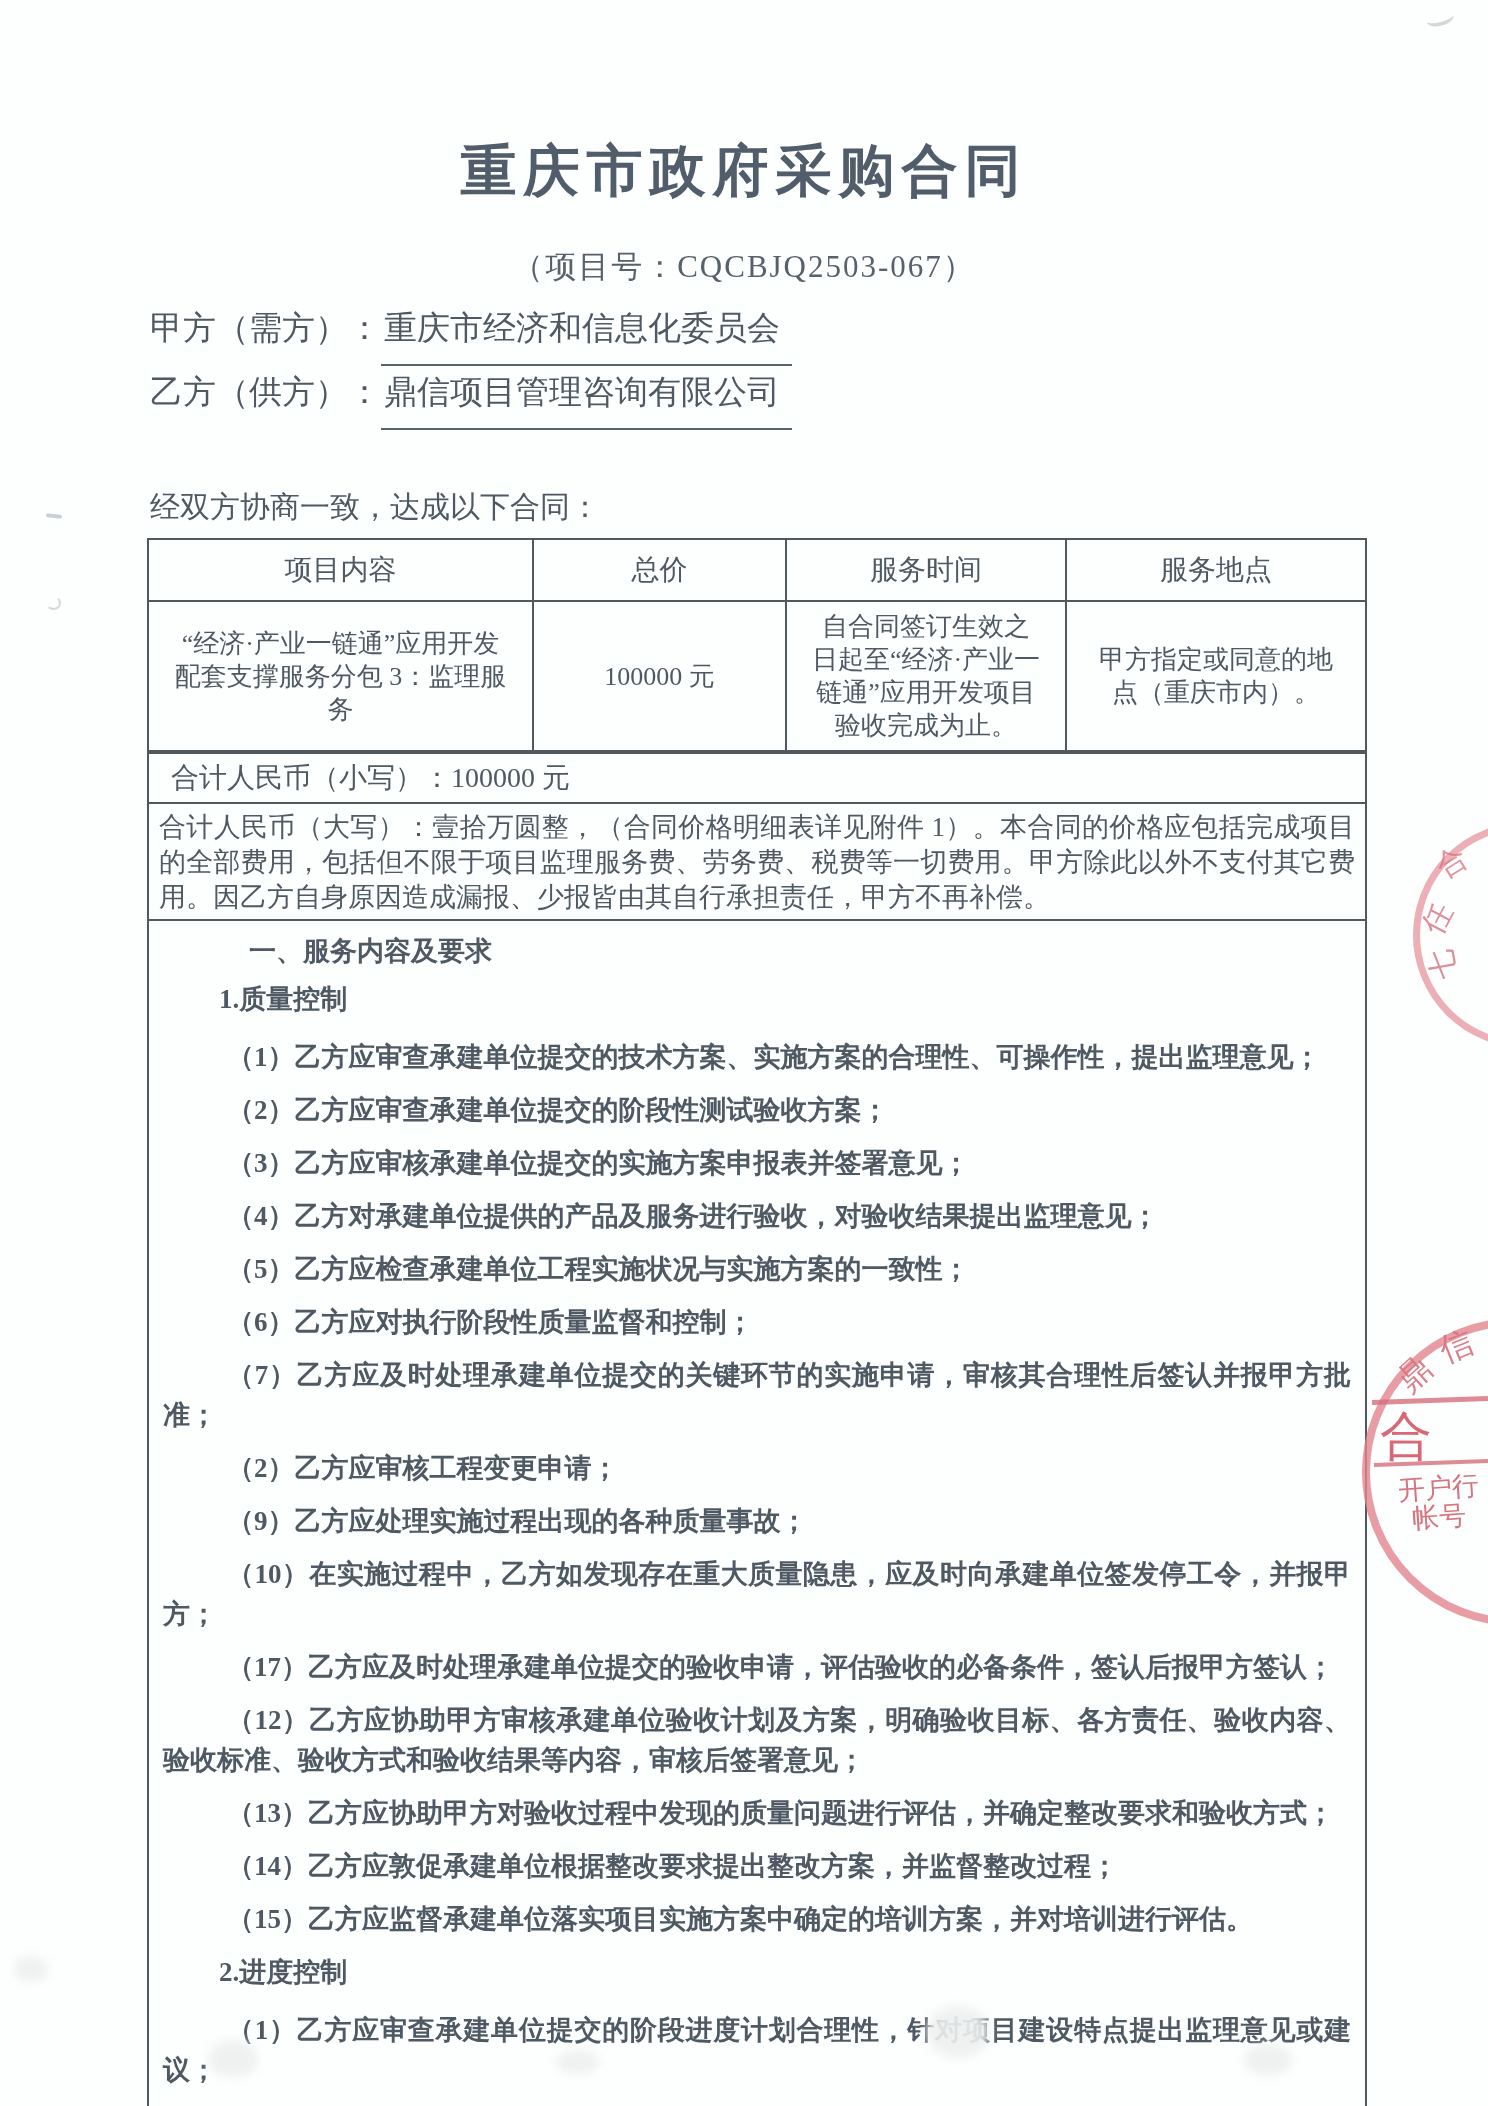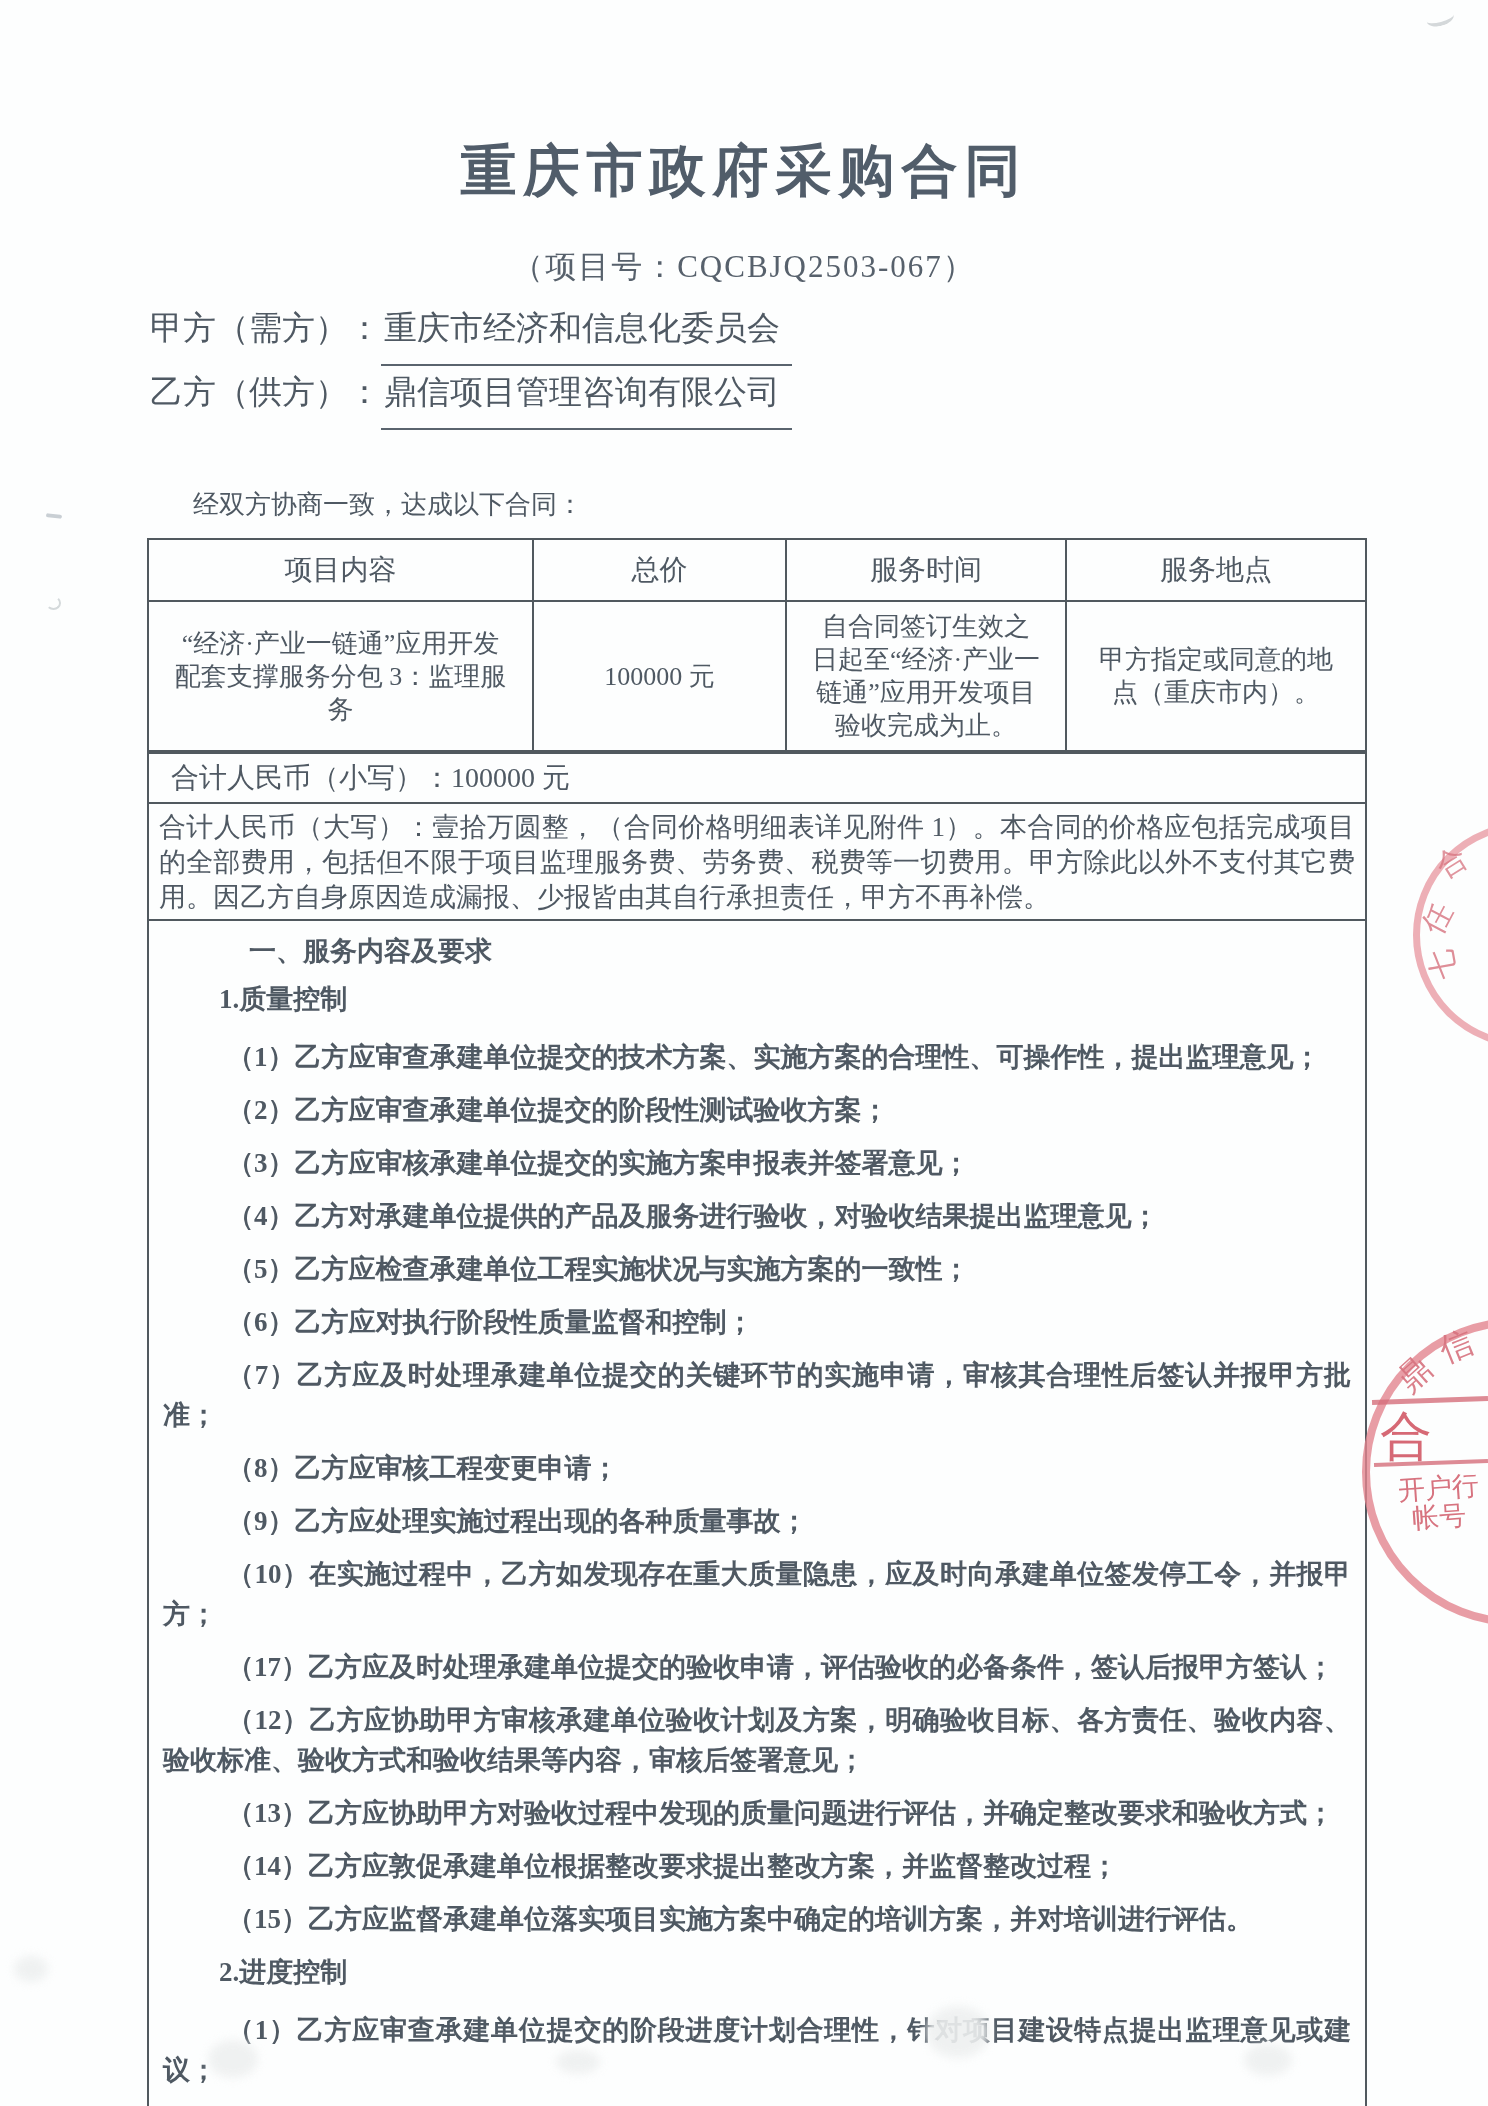--- a/index.html
+++ b/index.html
@@ -15,21 +15,21 @@
     color:#515d6a; letter-spacing:7px;
   }
   .doc-subtitle {
     position:absolute; top:246px; left:0; width:100%;
     text-align:center; font-size:31px; color:#57616c; letter-spacing:2px;
   }
   .party { position:absolute; left:150px; font-size:33px; white-space:nowrap; }
   .party-a { top:306px; }
   .party-b { top:370px; }
   .party .uname { border-bottom:2px solid #5a646e; padding:0 12px 18px 3px; }
-  .intro { position:absolute; left:150px; top:487px; font-size:26px;margin-left:43px; }
+  .intro { position:absolute; left:150px; top:487px; font-size:30px; }
 
   table.ct {
     position:absolute; left:147px; top:538px; width:1218px;
     border-collapse:collapse; table-layout:fixed; color:#4f5963;
   }
   table.ct th, table.ct td { border:2px solid #51595f; }
   table.ct th { font-size:28px; font-weight:normal; height:58px; text-align:center; }
   tr.drow td { height:140px; font-size:26px; line-height:33px; text-align:center; padding:4px 24px; }
   tr.trow-s td { height:44px; font-size:28px; text-align:left; padding:2px 22px; border-top:4px solid #51595f; }
   tr.trow-c td { height:96px; font-size:27px; line-height:35px; text-align:justify; padding:6px 10px 4px 10px; }
@@ -116,21 +116,21 @@
       <td colspan="4" class="bodycell">
         <p class="bh1">一、服务内容及要求</p>
         <p class="bh2">1.质量控制</p>
         <p class="bitem">（1）乙方应审查承建单位提交的技术方案、实施方案的合理性、可操作性，提出监理意见；</p>
         <p class="bitem">（2）乙方应审查承建单位提交的阶段性测试验收方案；</p>
         <p class="bitem">（3）乙方应审核承建单位提交的实施方案申报表并签署意见；</p>
         <p class="bitem">（4）乙方对承建单位提供的产品及服务进行验收，对验收结果提出监理意见；</p>
         <p class="bitem">（5）乙方应检查承建单位工程实施状况与实施方案的一致性；</p>
         <p class="bitem">（6）乙方应对执行阶段性质量监督和控制；</p>
         <p class="bitem">（7）乙方应及时处理承建单位提交的关键环节的实施申请，审核其合理性后签认并报甲方批准；</p>
-        <p class="bitem">（8）乙方应审核工程变更申请；</p>
+        <p class="bitem">（2）乙方应审核工程变更申请；</p>
         <p class="bitem">（9）乙方应处理实施过程出现的各种质量事故；</p>
         <p class="bitem">（10）在实施过程中，乙方如发现存在重大质量隐患，应及时向承建单位签发停工令，并报甲方；</p>
         <p class="bitem">（17）乙方应及时处理承建单位提交的验收申请，评估验收的必备条件，签认后报甲方签认；</p>
         <p class="bitem">（12）乙方应协助甲方审核承建单位验收计划及方案，明确验收目标、各方责任、验收内容、验收标准、验收方式和验收结果等内容，审核后签署意见；</p>
         <p class="bitem">（13）乙方应协助甲方对验收过程中发现的质量问题进行评估，并确定整改要求和验收方式；</p>
         <p class="bitem">（14）乙方应敦促承建单位根据整改要求提出整改方案，并监督整改过程；</p>
         <p class="bitem">（15）乙方应监督承建单位落实项目实施方案中确定的培训方案，并对培训进行评估。</p>
         <p class="bh2b">2.进度控制</p>
         <p class="bitem">（1）乙方应审查承建单位提交的阶段进度计划合理性，针对项目建设特点提出监理意见或建议；</p>
       </td>

